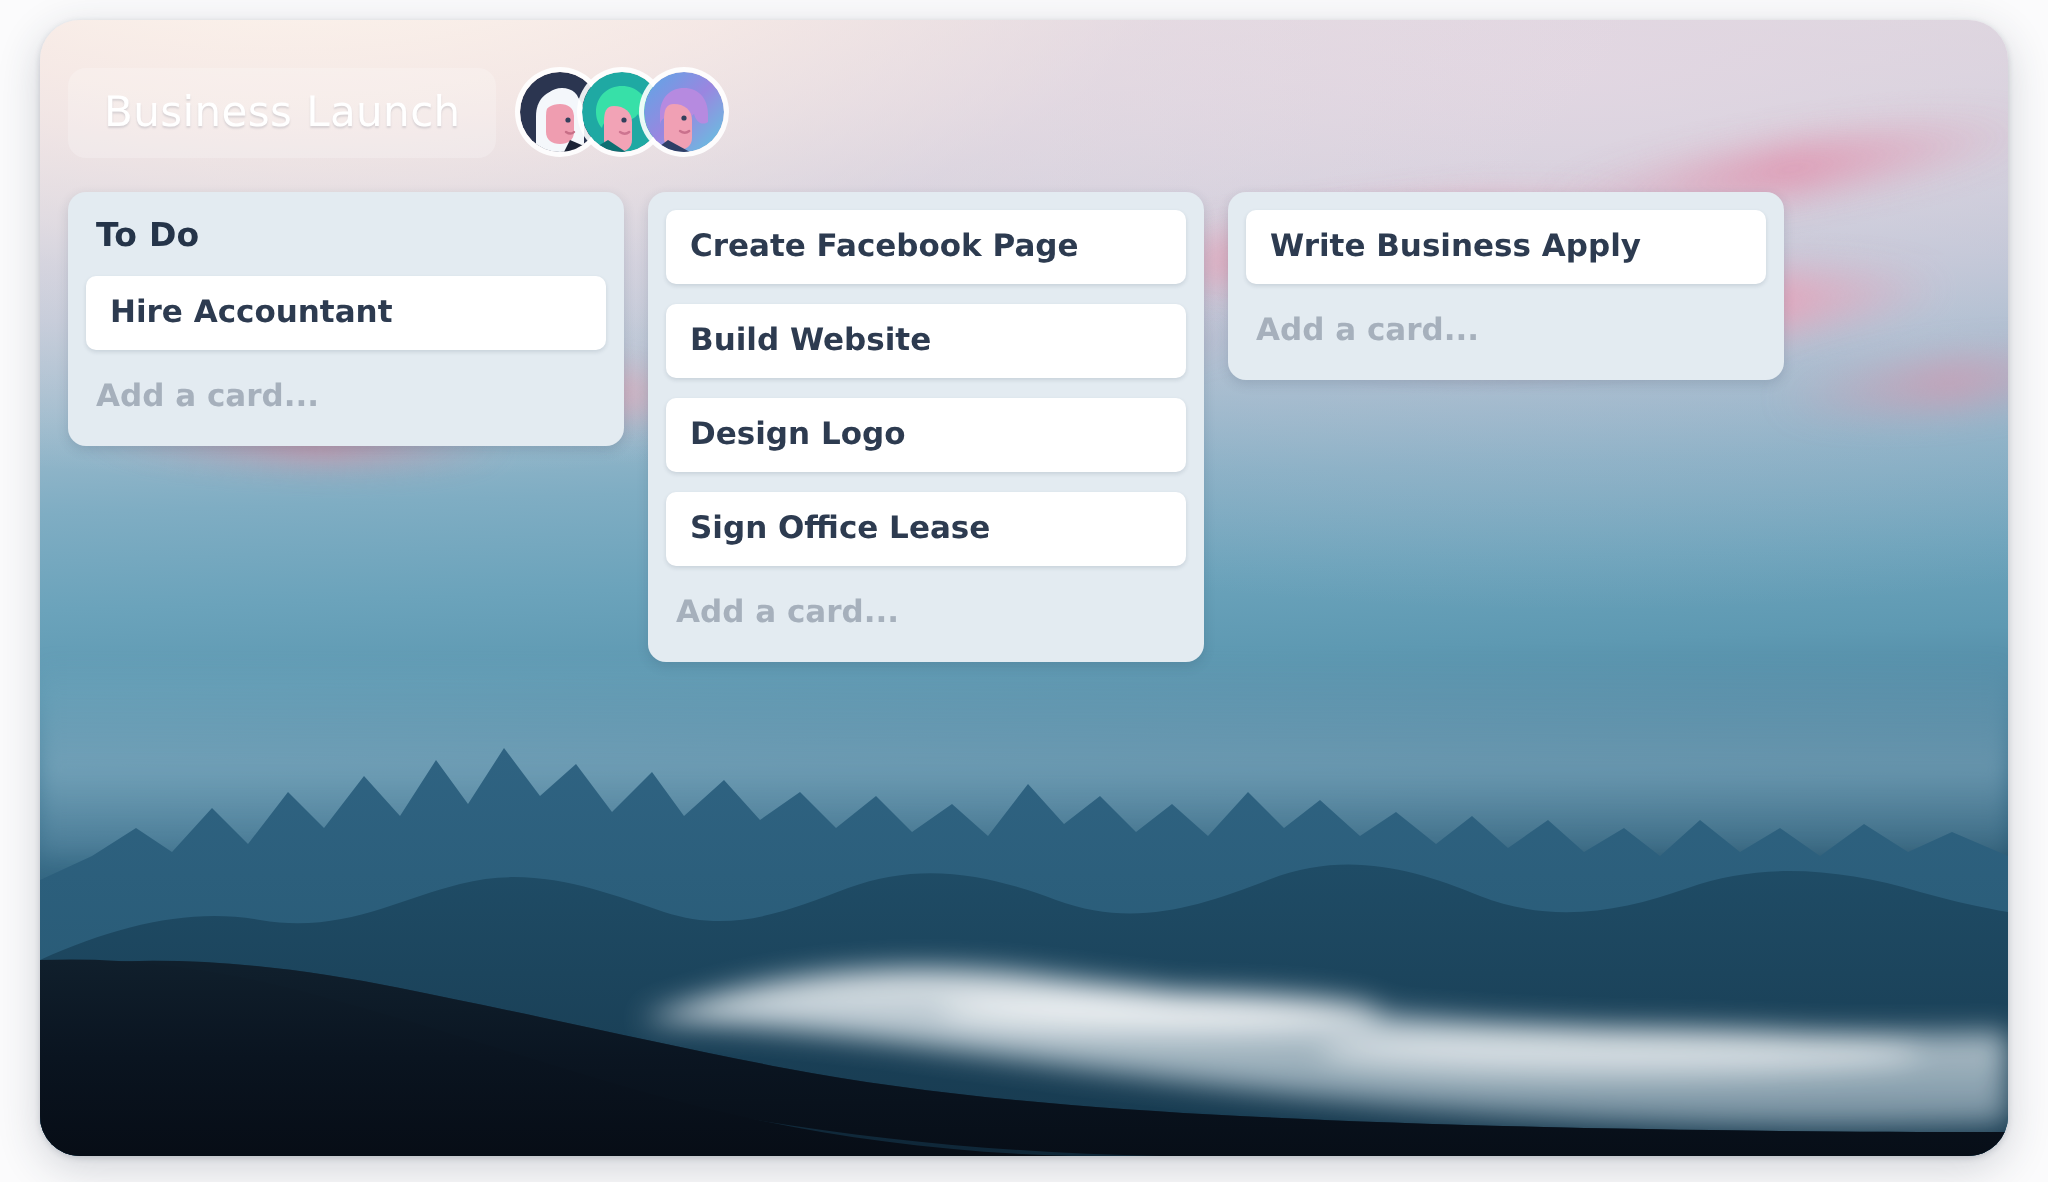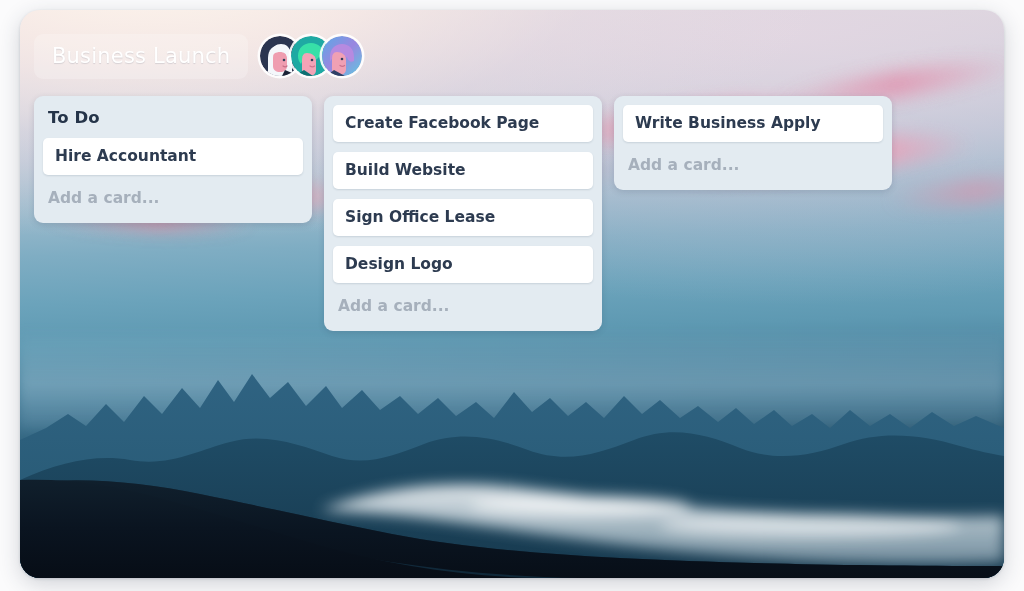--- a/index.html
+++ b/index.html
@@ -310,22 +310,22 @@
 
     <div class="list">
       <div class="list-title">To Do</div>
       <div class="card">Hire Accountant</div>
       <div class="add-card">Add a card...</div>
     </div>
 
     <div class="list">
       <div class="card">Create Facebook Page</div>
       <div class="card">Build Website</div>
+      <div class="card">Design Logo</div>
       <div class="card">Sign Office Lease</div>
-      <div class="card">Design Logo</div>
       <div class="add-card">Add a card...</div>
     </div>
 
     <div class="list">
       <div class="card">Write Business Apply</div>
       <div class="add-card">Add a card...</div>
     </div>
 
   </div>
 </div>

